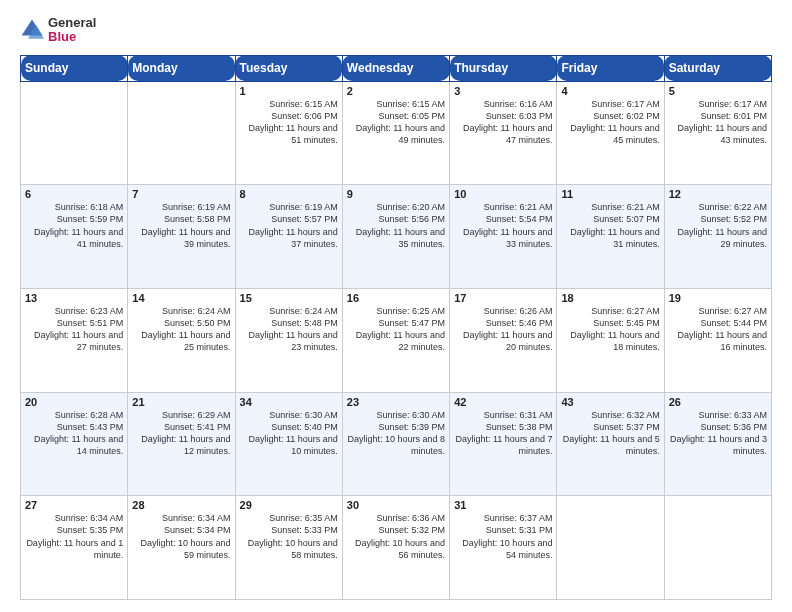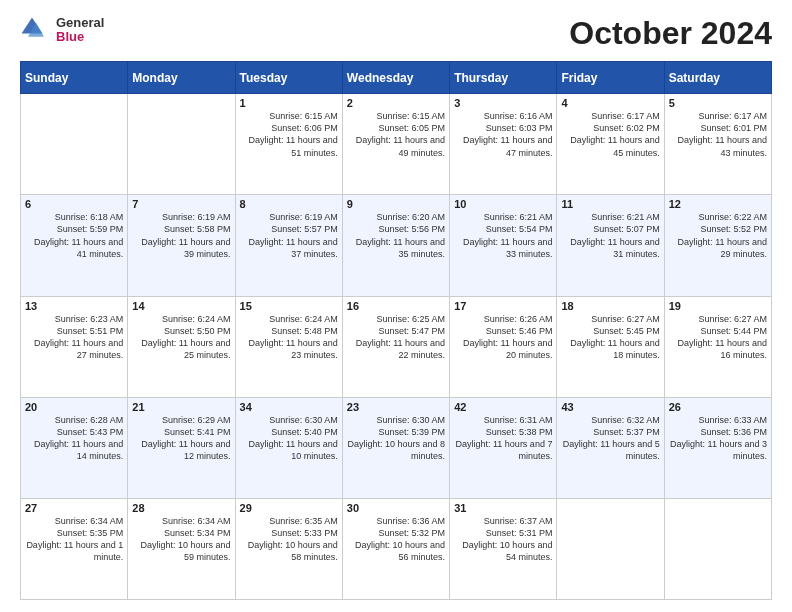--- a/index.html
+++ b/index.html
@@ -18,21 +18,22 @@
       flex-direction: column;
     }
     .header {
       display: flex;
       justify-content: space-between;
       align-items: flex-start;
       margin-bottom: 10px;
     }
     .logo {
       display: flex;
-      gap: 12px;
+      align-items: center;
+      gap: 4px;
     }
     .logo-text {
       display: flex;
       flex-direction: column;
       font-size: 13px;
       font-weight: bold;
       line-height: 1.1;
     }
     .logo-text .general { color: #333; }
     .logo-text .blue { color: #be185d; }
@@ -92,39 +93,38 @@
     }
     .empty-cell {
       background: #f9f9f9;
     }
     tr:nth-child(even) td {
       background-color: #f0f4ff;
     }
     tr:nth-child(odd) td {
       background-color: #ffffff;
     }
-    th { height: 32px; }
+    th { height: 26px; border-radius: 10px; }
   </style>
 </head>
 <body>
 
 <div class="page">
   <div class="header">
     <div class="logo">
       <svg class="logo-shape" viewBox="0 0 30 30" xmlns="http://www.w3.org/2000/svg">
         <polygon points="15,2 28,22 2,22" fill="#2255aa" opacity="0.85"></polygon>
         <polygon points="20,8 30,26 10,26" fill="#4488cc" opacity="0.7"></polygon>
       </svg>
       <div class="logo-text">
         <span class="general">General</span>
         <span class="blue">Blue</span>
       </div>
     </div>
     <div class="title-block">
-      <div class="month-title">October 2024</div>
     </div>
   </div>
 
   <table class="calendar">
     <thead>
       <tr>
         <th>Sunday</th>
         <th>Monday</th>
         <th>Tuesday</th>
         <th>Wednesday</th>

